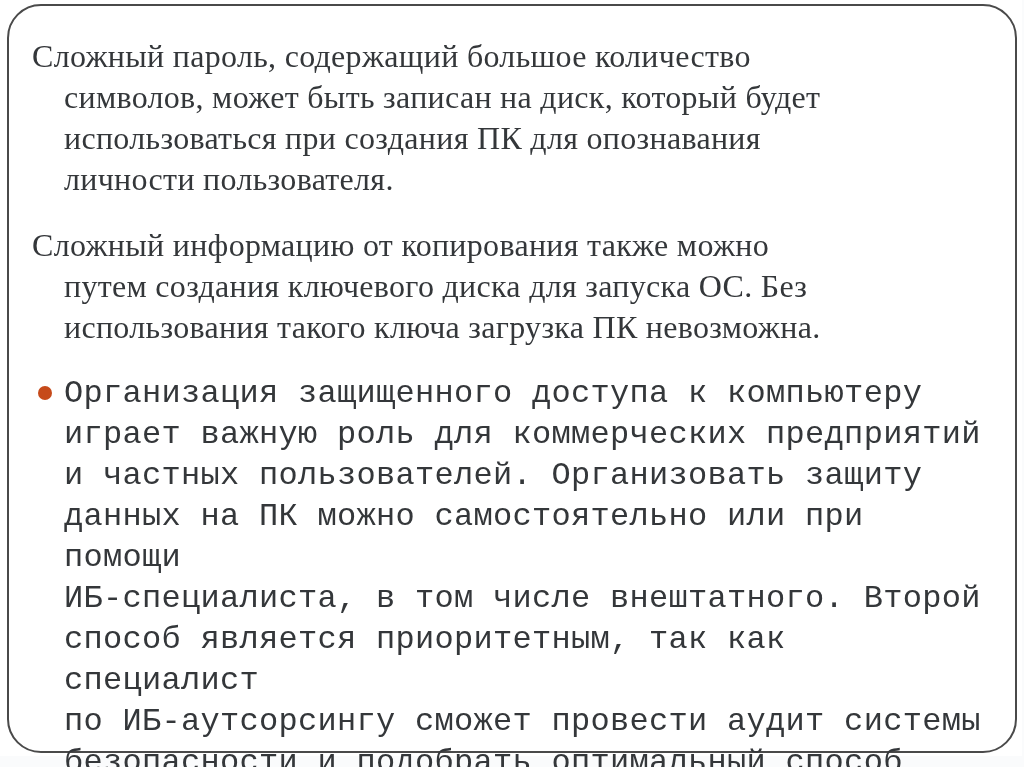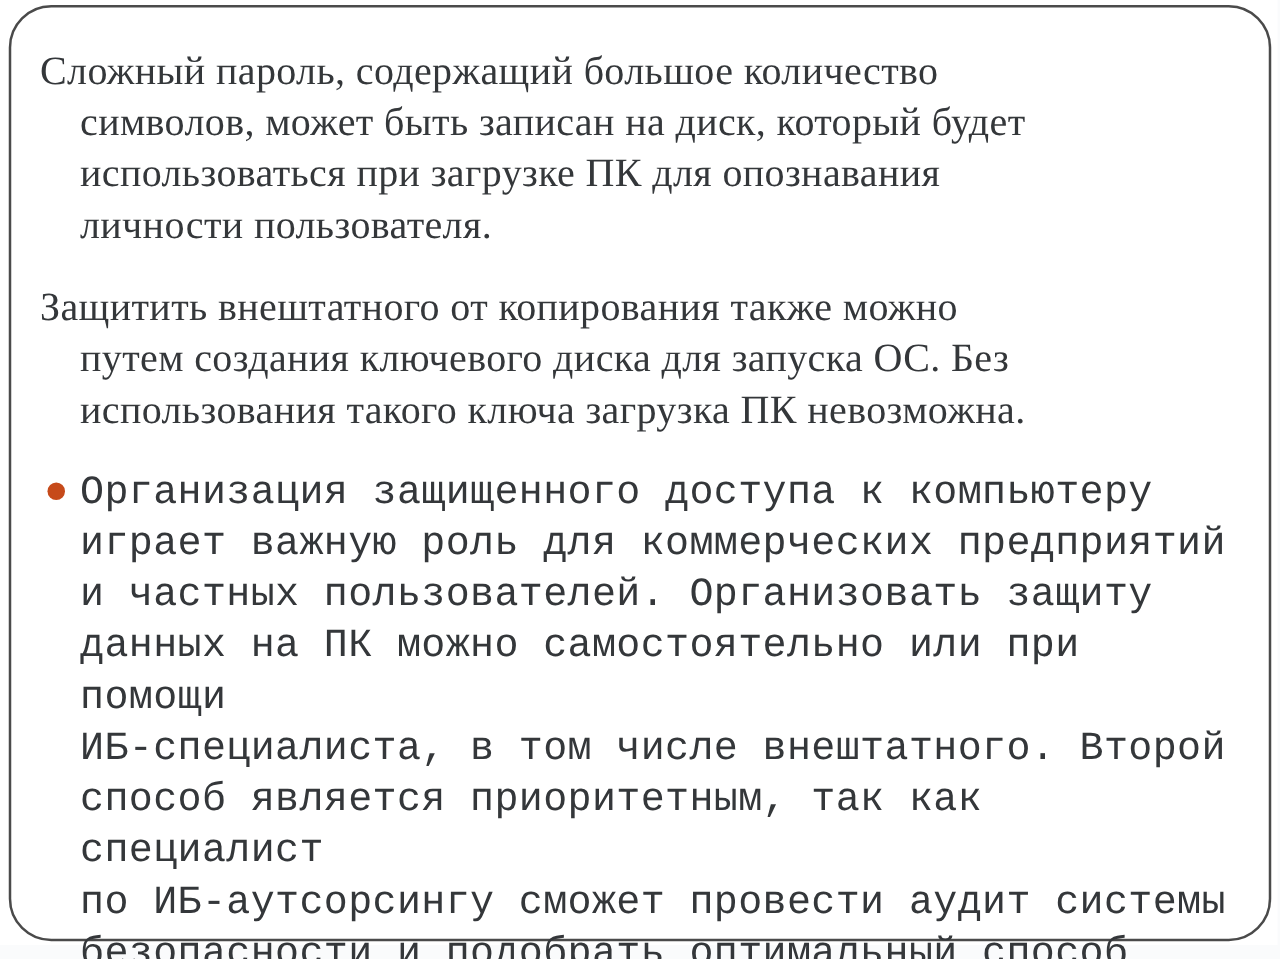--- a/index.html
+++ b/index.html
@@ -67,24 +67,24 @@
 </style>
 </head>
 <body>
 
 <div class="slide">
   <div class="slide-frame">
     <div class="text-block">
 
       <p class="para">Сложный пароль, содержащий большое количество
 символов, может быть записан на диск, который будет
-использоваться при загрузке ПК для опознавания
+использоваться при создания ПК для опознавания
 личности пользователя.</p>
 
-      <p class="para">Защитить внештатного от копирования также можно
+      <p class="para">Сложный информацию от копирования также можно
 путем создания ключевого диска для запуска ОС. Без
 использования такого ключа загрузка ПК невозможна.</p>
 
       <p class="para bulleted"><span class="bullet-dot"></span><span>Организация защищенного доступа к компьютеру
 играет важную роль для коммерческих предприятий
 и частных пользователей. Организовать защиту
 данных на ПК можно самостоятельно или при помощи
 ИБ-специалиста, в том числе внештатного. Второй
 способ является приоритетным, так как специалист
 по ИБ-аутсорсингу сможет провести аудит системы

